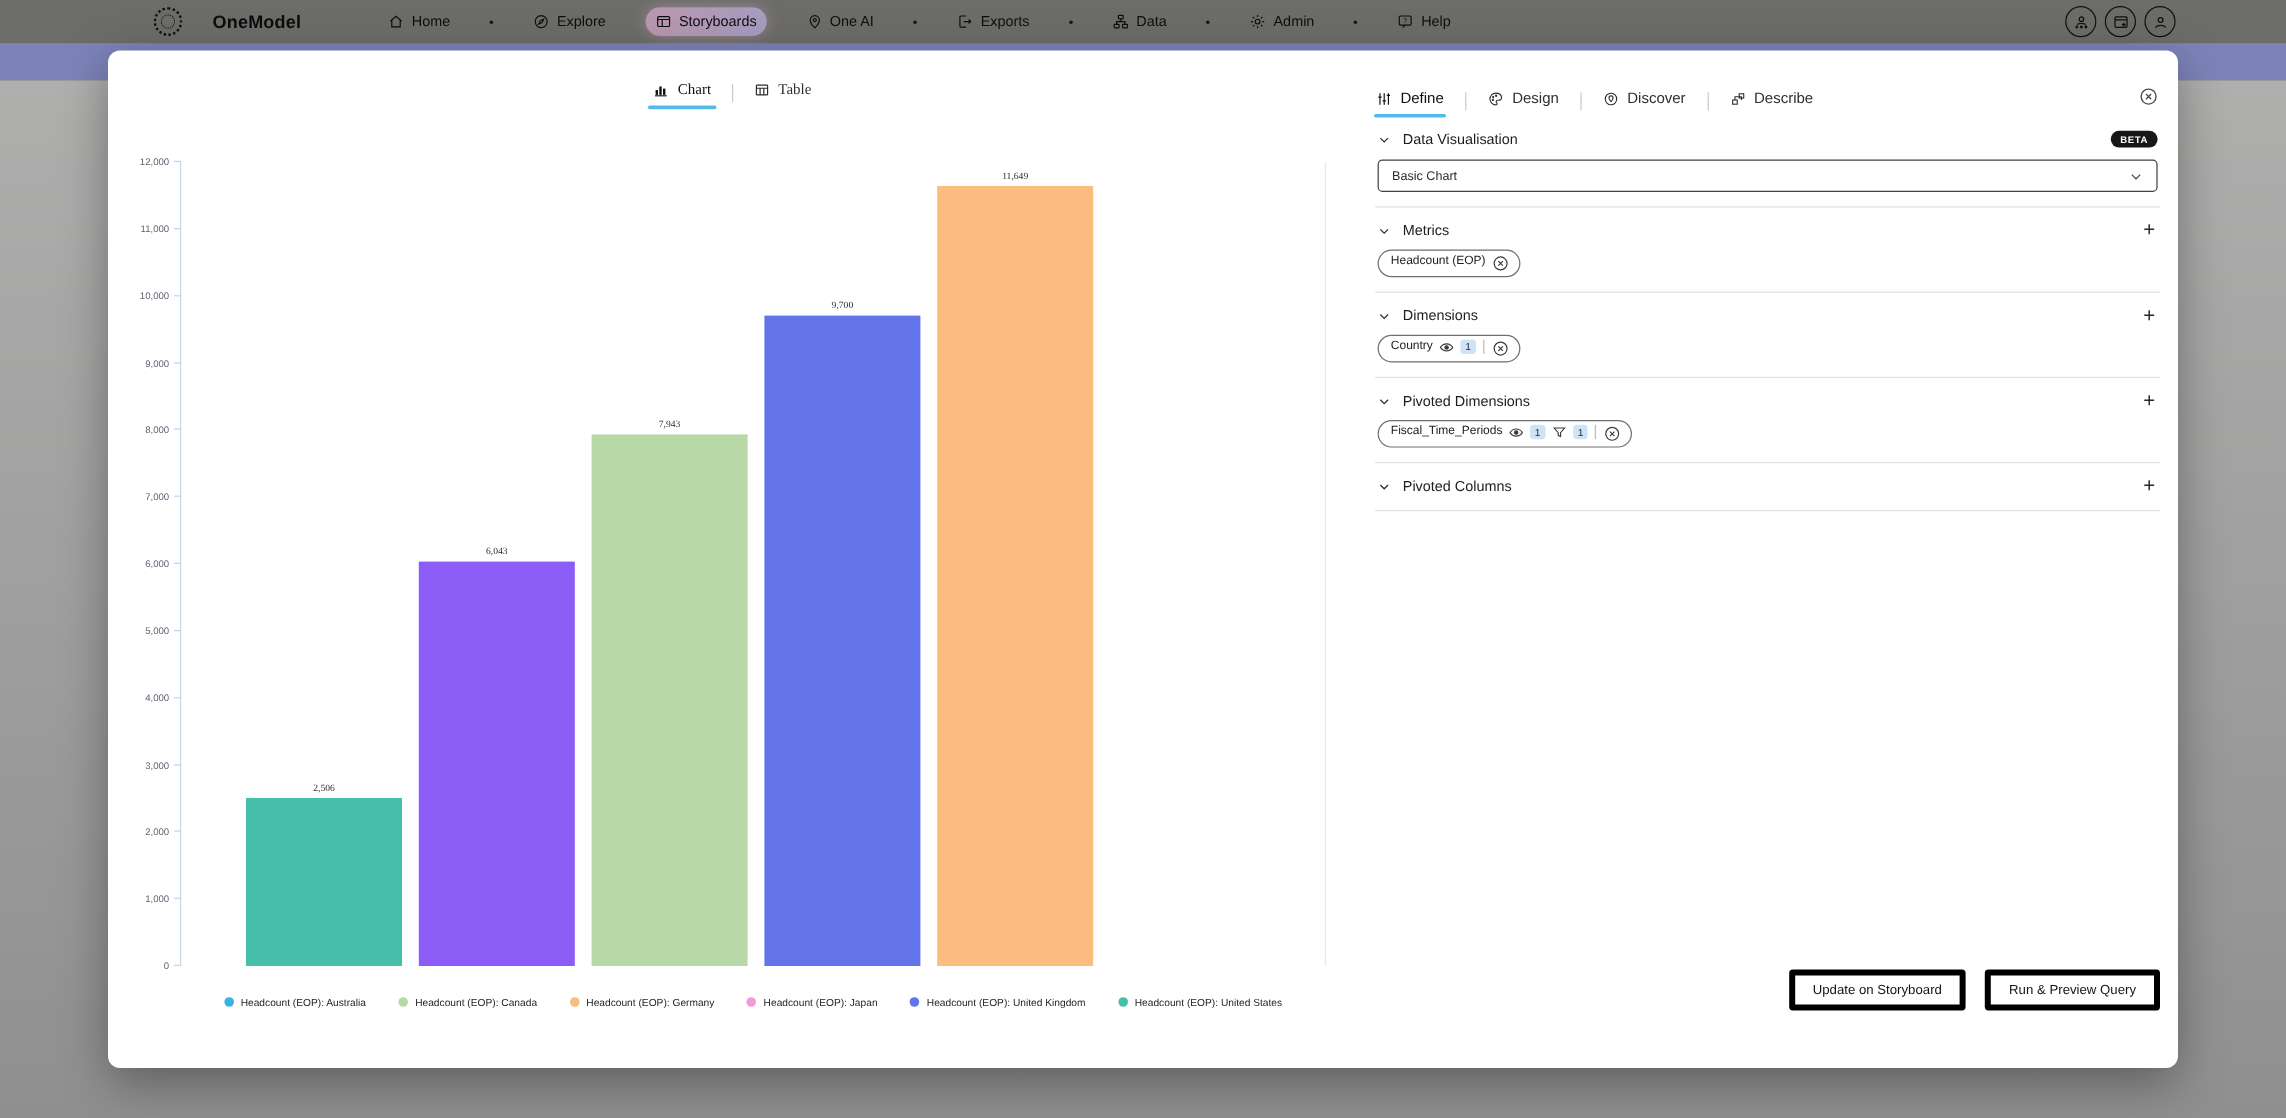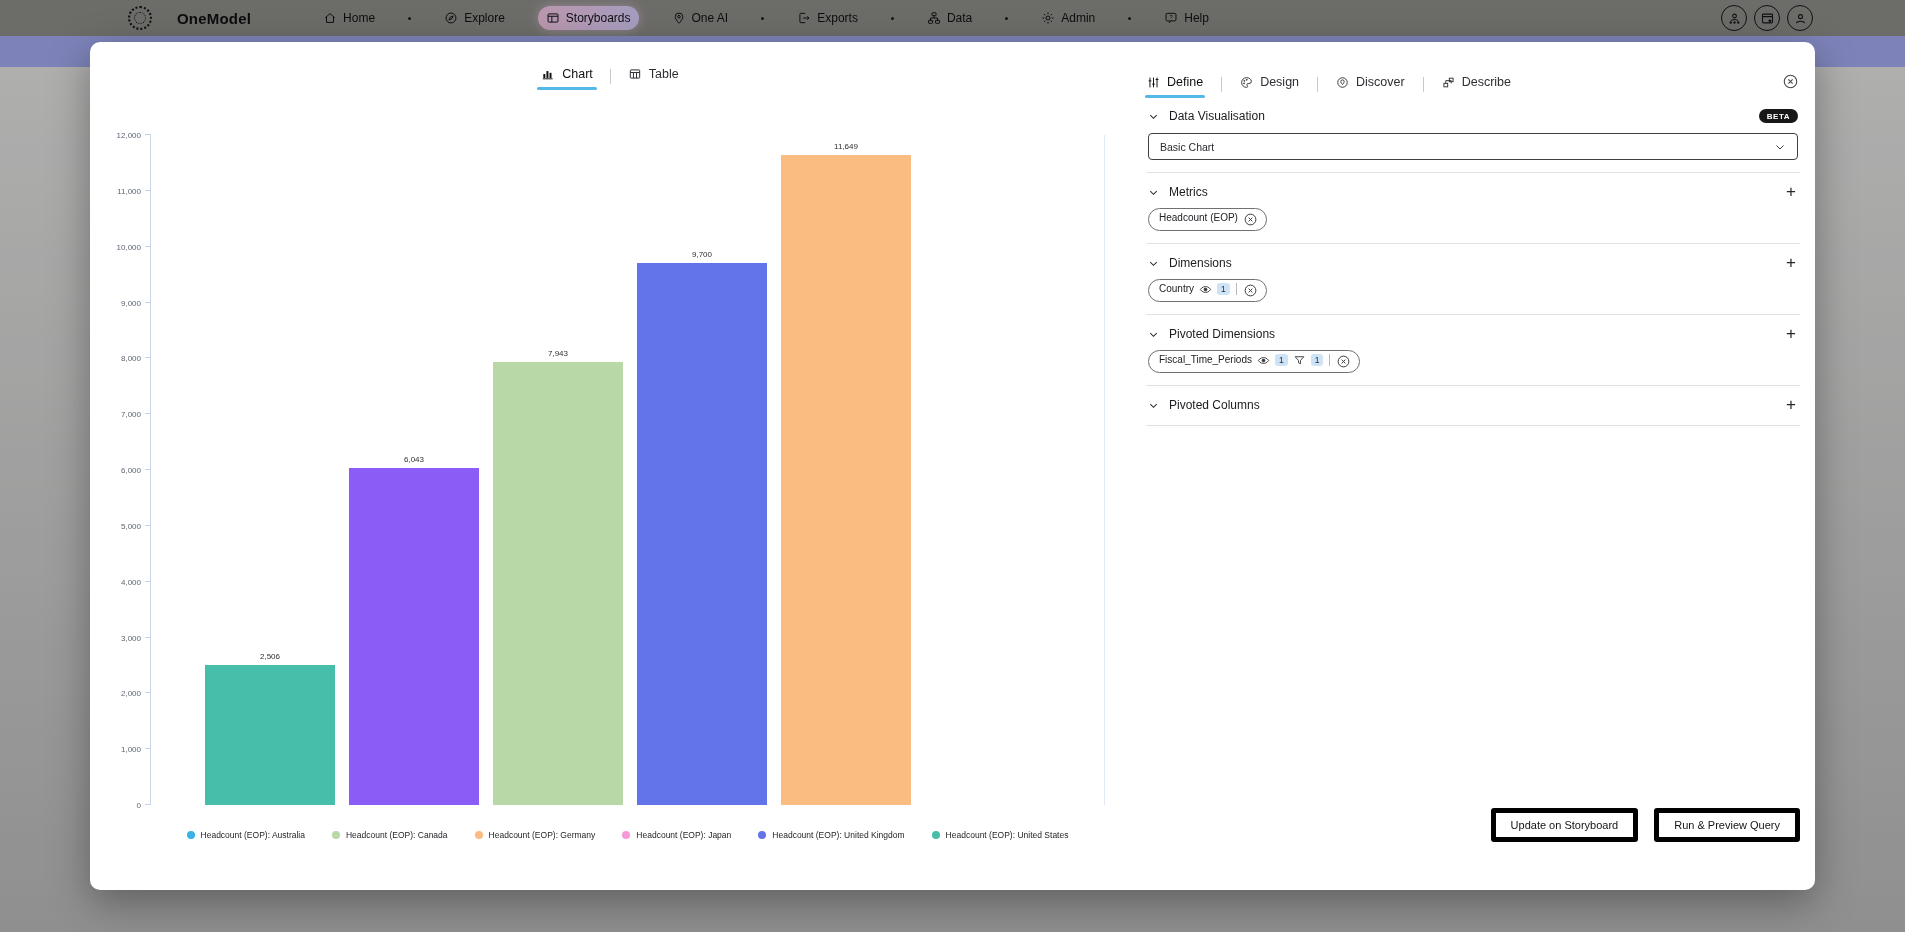--- a/index.html
+++ b/index.html
@@ -31,36 +31,36 @@
   .dim-overlay { position:absolute; inset:0; background:rgba(0,0,0,.22); z-index:5; }
 
   
   .modal { position:absolute; left:90px; top:42px; width:1725px; height:848px; background:#fff;
            border-radius:10px; box-shadow:0 12px 40px rgba(0,0,0,.35); z-index:10; }
 
   
   .chart-pane { position:absolute; left:0; top:0; width:1040px; height:848px; }
   .view-tabs { position:absolute; top:21px; left:0; width:100%; display:flex; justify-content:center;
                align-items:center; gap:15px; }
-  .vtab { display:flex; align-items:flex-start; gap:7px; font-size:12.5px; color:#2e2e33; cursor:pointer;
-          padding:4px 2px 9px 2px; position:relative; }
+  .vtab { display:flex; align-items:center; gap:7px; font-size:12.5px; color:#2e2e33; cursor:pointer;
+          padding:4px 2px 9px 2px; position:relative;font-family:Liberation Serif, serif; }
   .vtab.active { color:#111; font-weight:500; }
   .vtab.active::after { content:""; position:absolute; left:-2px; right:-2px; bottom:0; height:3.5px;
                         background:#54b8e9; border-radius:2px; }
   .tab-sep { width:1px; height:15px; background:#c9c9c9; }
 
   .plot { position:absolute; left:60px; right:25px; top:93px; bottom:85px;
           border-left:1px solid #c6d7ea; border-right:1px solid #e2ebf4; }
   .ylab { position:absolute; right:calc(100% + 10px); transform:translateY(50%); font-size:8px;
           color:#5d6675; white-space:nowrap; }
   .ydash { position:absolute; right:100%; width:6px; height:1px; background:#c2d4e8; }
   .bars { position:absolute; left:54px; right:0; top:0; bottom:0; display:flex; align-items:flex-end; gap:14px; }
   .bar { width:130px; position:relative; }
   .bar-value { position:absolute; top:-13px; left:50%; transform:translateX(-50%); font-size:8px;
-               color:#2e2e33; white-space:nowrap; }
+               color:#2e2e33; white-space:nowrap;font-family:Liberation Serif, serif; }
   .legend { position:absolute; left:60px; right:25px; bottom:50px; display:flex; justify-content:center;
             gap:27px; }
   .legend-item { display:flex; align-items:center; gap:6px; font-size:8.5px; color:#1f1f24; white-space:nowrap; }
   .legend-dot { width:8px; height:8px; border-radius:50%; flex:0 0 auto; }
 
   
   .config-pane { position:absolute; left:1040px; right:0; top:0; bottom:0; padding:0 15px 0 16px; }
   .panel-tabs { margin-top:30px; display:flex; align-items:center; gap:17px; }
   .ptab { display:flex; align-items:center; gap:7px; font-size:12.5px; color:#2e2e33; cursor:pointer;
           padding:3px 1px 8px 1px; position:relative; }

